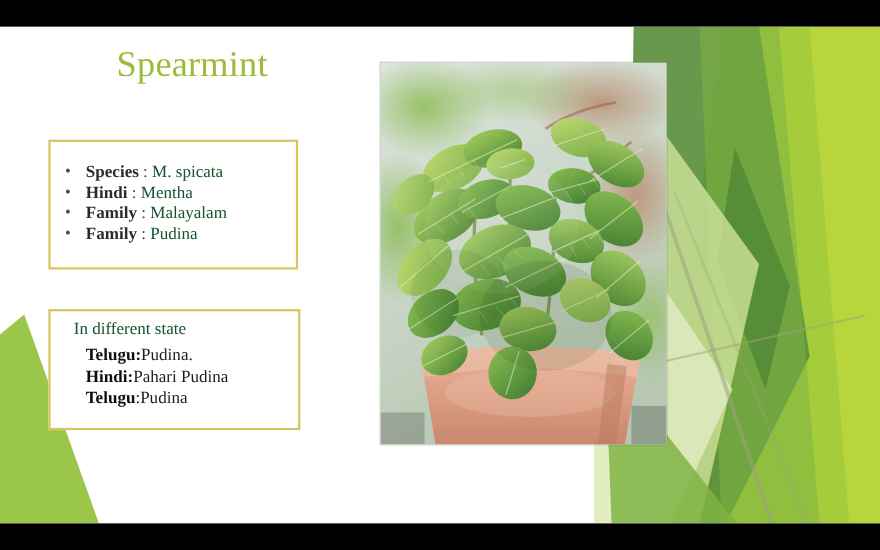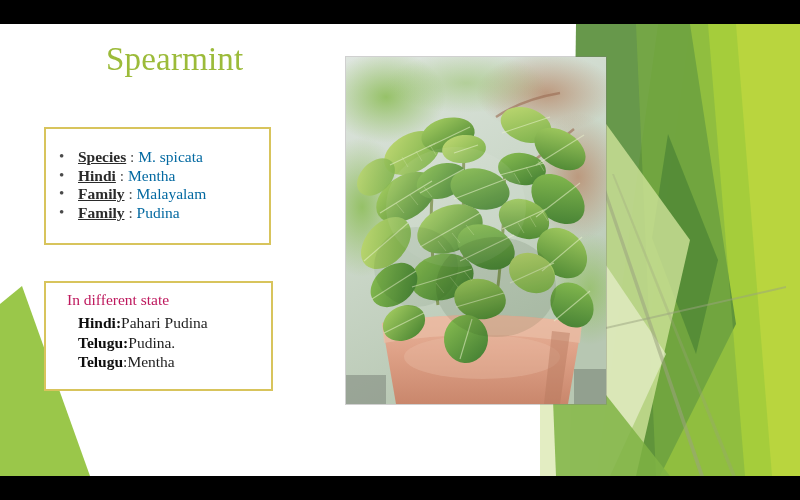--- a/index.html
+++ b/index.html
@@ -114,36 +114,35 @@
     position: absolute;
     left: 3px;
     top: -1px;
     font-size: 15px;
     color: #4a4a4a;
     line-height: 19px;
   }
   .tax-label {
     font-weight: bold;
     color: #2b2b2b;
-    text-decoration: underline;
   }
   .tax-sep {
     color: #4a4a4a;
   }
   .tax-value {
-    color: #0369a1;
+    color: #14532d;
   }
 
   
   #names-heading {
     position: absolute;
     left: 21px;
     top: 8px;
     font-size: 15.5px;
-    color: #be185d;
+    color: #14532d;
     white-space: nowrap;
   }
   #names-list {
     list-style: none;
     margin: 0;
     padding: 30px 0 0 32px;
   }
   #names-list li {
     font-size: 15.5px;
     line-height: 19.6px;
@@ -228,27 +227,27 @@
           <span class="bullet-glyph">•</span><span class="tax-label">Family</span><span class="tax-sep"> : </span><span class="tax-value">Pudina</span>
         </li>
 
       </ul>
     </div>
 
     <div class="content-box" id="names-box">
       <div id="names-heading">In different state</div>
       <ul id="names-list">
 
+        <li><span class="lang-label">Telugu:</span><span class="lang-value">Pudina.</span>
+        </li>
+
         <li><span class="lang-label">Hindi:</span><span class="lang-value">Pahari Pudina</span>
         </li>
 
-        <li><span class="lang-label">Telugu:</span><span class="lang-value">Pudina.</span>
-        </li>
-
-        <li><span class="lang-label">Telugu</span><span class="lang-value">:Mentha</span>
+        <li><span class="lang-label">Telugu</span><span class="lang-value">:Pudina</span>
         </li>
 
 
       </ul>
     </div>
 
     <div id="plant-photo-frame">
       <svg width="260" height="347" viewBox="0 0 260 347">
         <defs>
           <linearGradient id="bgSky" x1="0" y1="0" x2="0.4" y2="1">

